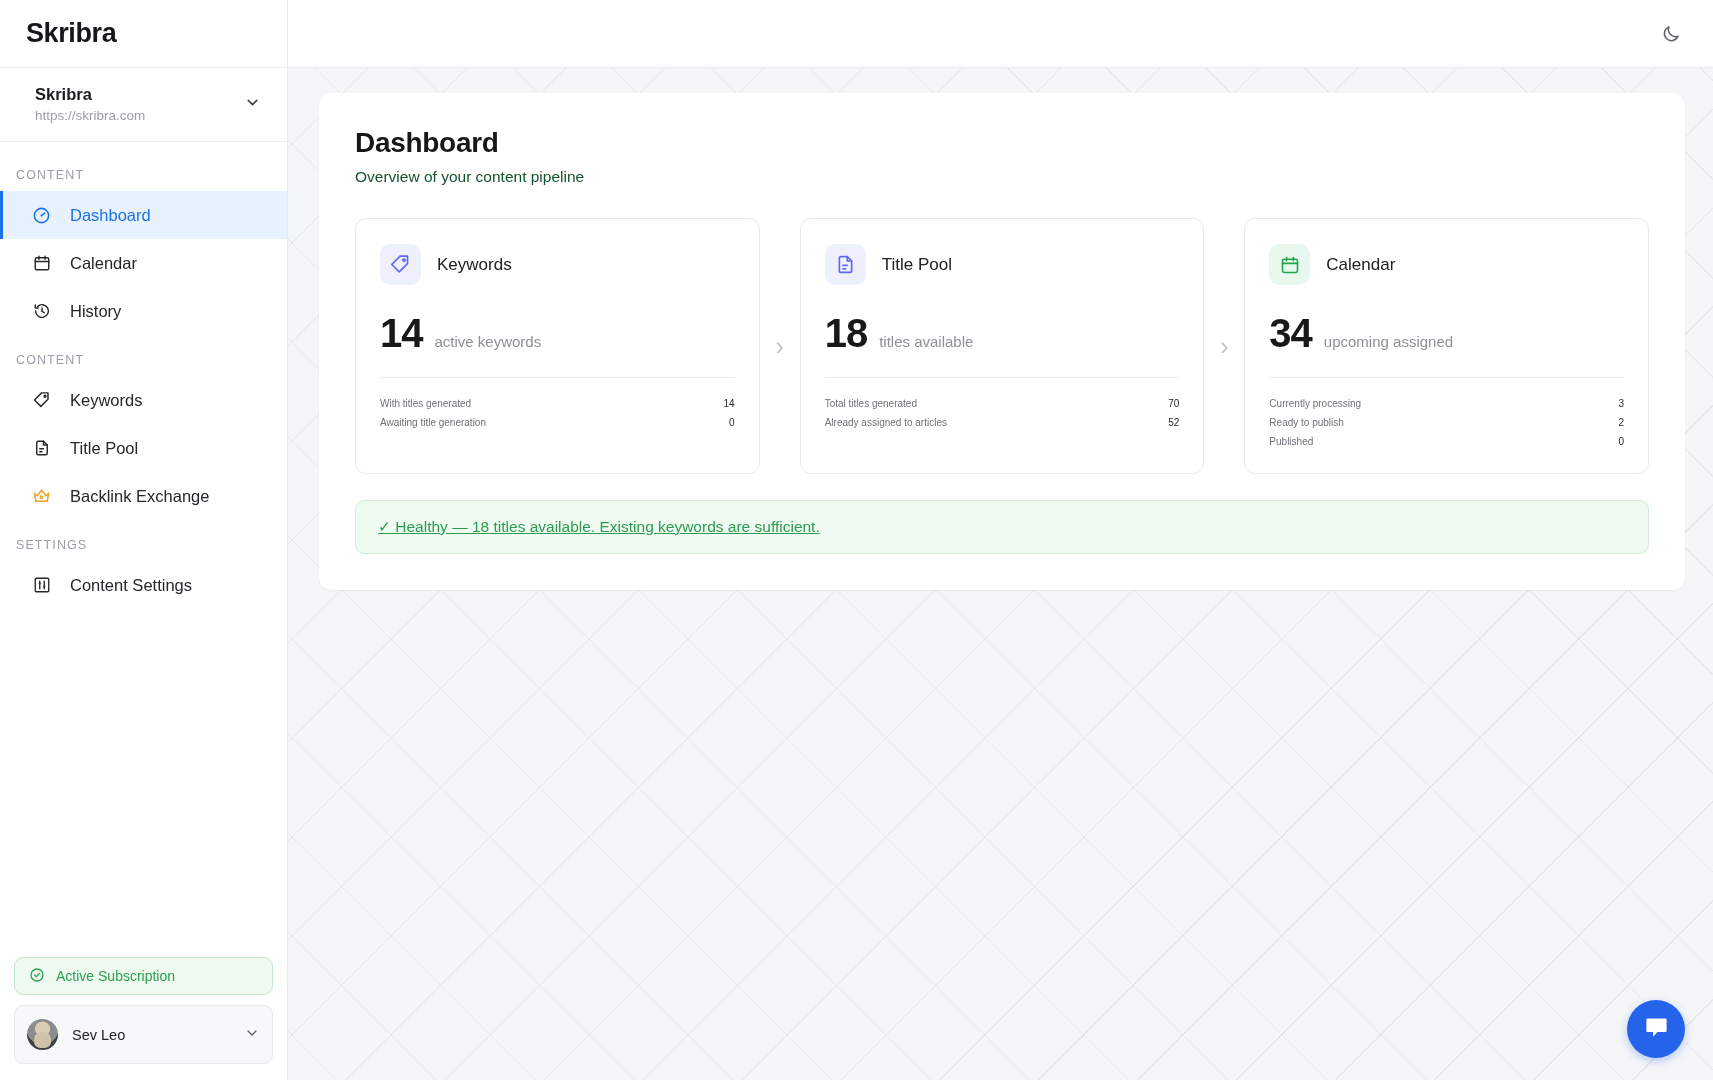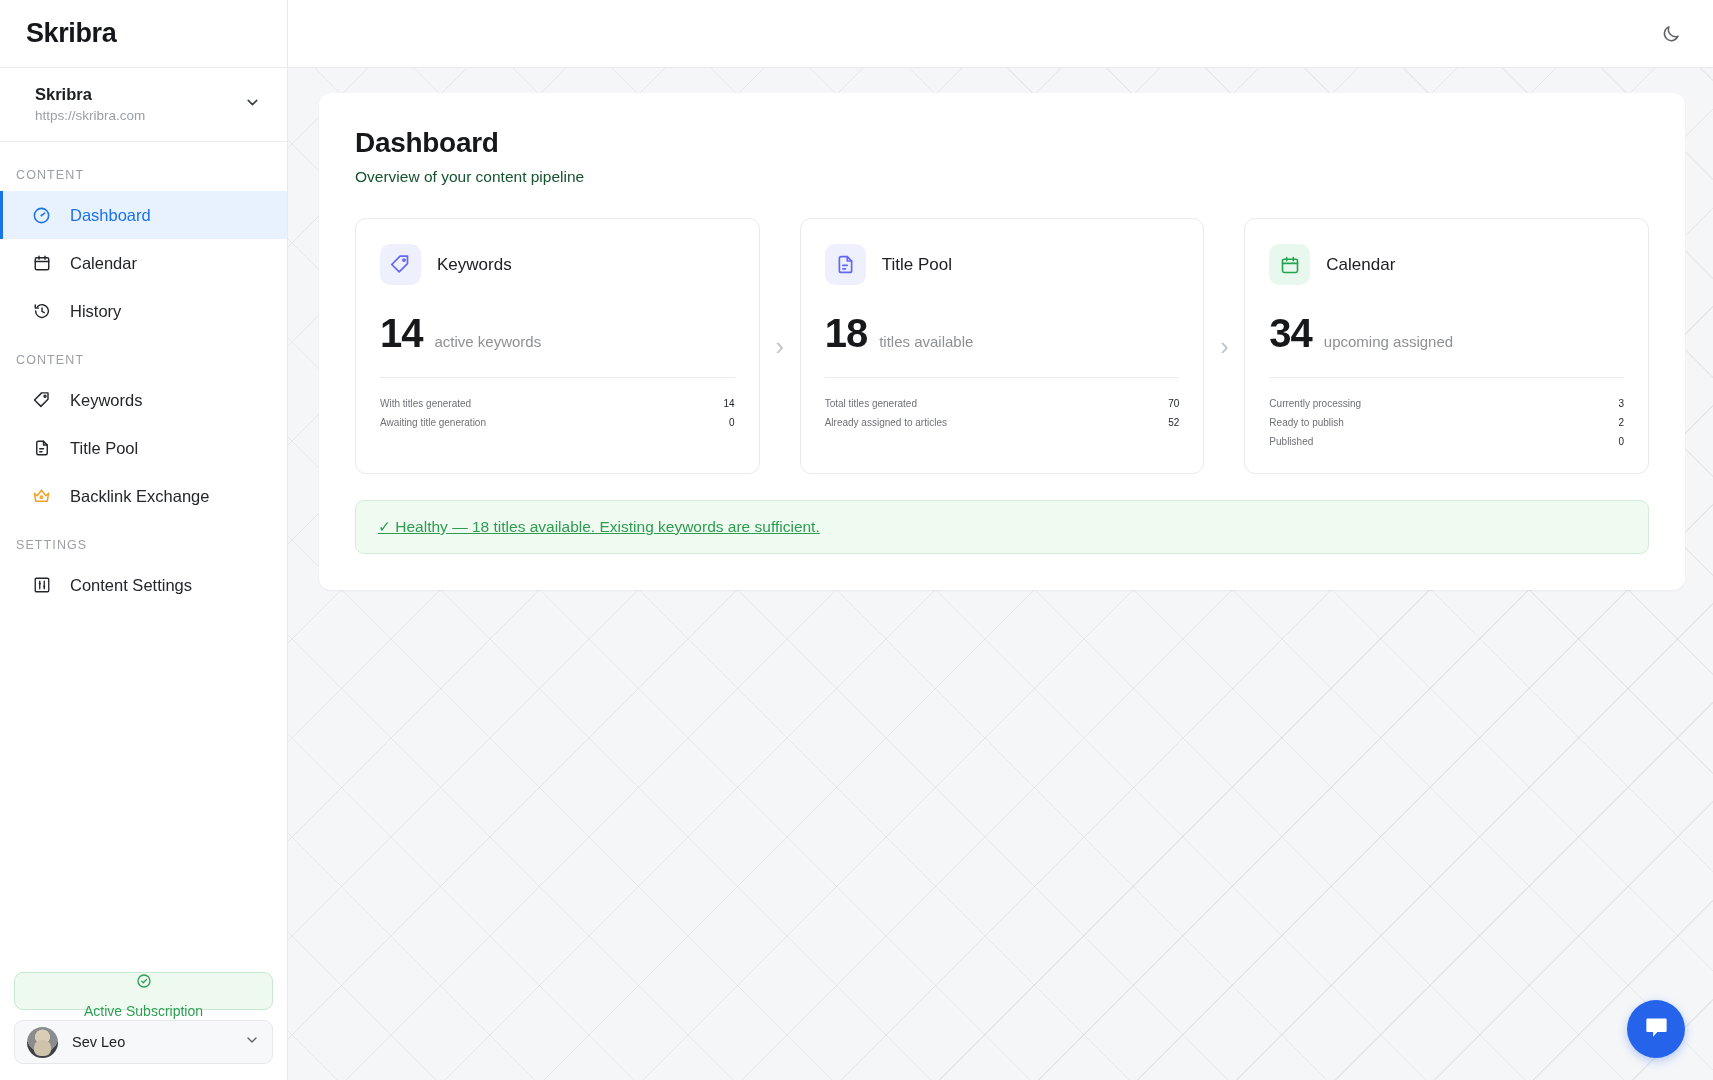--- a/index.html
+++ b/index.html
@@ -64,27 +64,27 @@
   .nav-item .ico svg { stroke: #24262a; }
   .nav-item .ico.amber svg { stroke: #f0a32b; }
 
   .sidebar-bottom {
     padding: 0 14px 16px 14px;
     display: flex; flex-direction: column; gap: 10px;
   }
   .pill {
     border: 1px solid #d9e7dd; border-radius: 9px;
     height: 38px; display: flex; align-items: center; gap: 11px;
-    padding: 0 14px; font-size: 14px; flex-direction: column;
+    padding: 0 14px; font-size: 14px;
   }
   .pill.sub { background: #eefaf0; border-color: #c6e9cf; color: #2e9e52; }
   .pill.projects { background: #f7f8f9; border-color: #e6e8eb; color: #3c4043; }
   .user-box {
     background: #f7f8f9; border: 1px solid #e6e8eb; border-radius: 9px;
-    height: 44px; display: flex; align-items: center; gap: 14px;
+    height: 59px; display: flex; align-items: center; gap: 14px;
     padding: 0 12px; cursor: pointer;
   }
   .avatar {
     width: 31px; height: 31px; border-radius: 50%;
     background: radial-gradient(circle at 50% 32%, #d9cdb4 0 28%, #8a8c8e 29% 60%, #3e4246 61% 100%);
     flex: 0 0 31px; position: relative; overflow: hidden;
   }
   .avatar::after {
     content:""; position:absolute; left:22%; top:42%; width:56%; height:52%;
     border-radius: 45% 45% 38% 38%; background:#cfc3ab;

